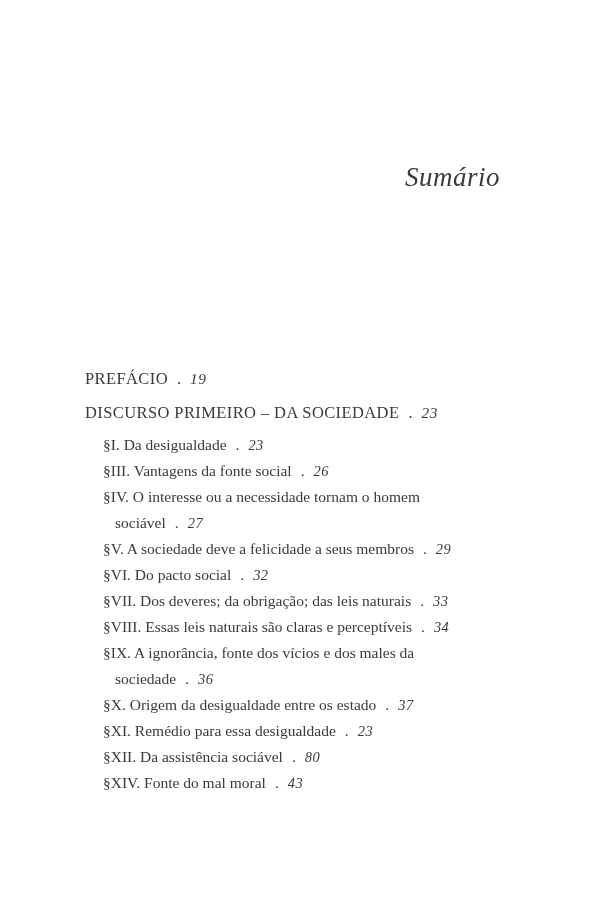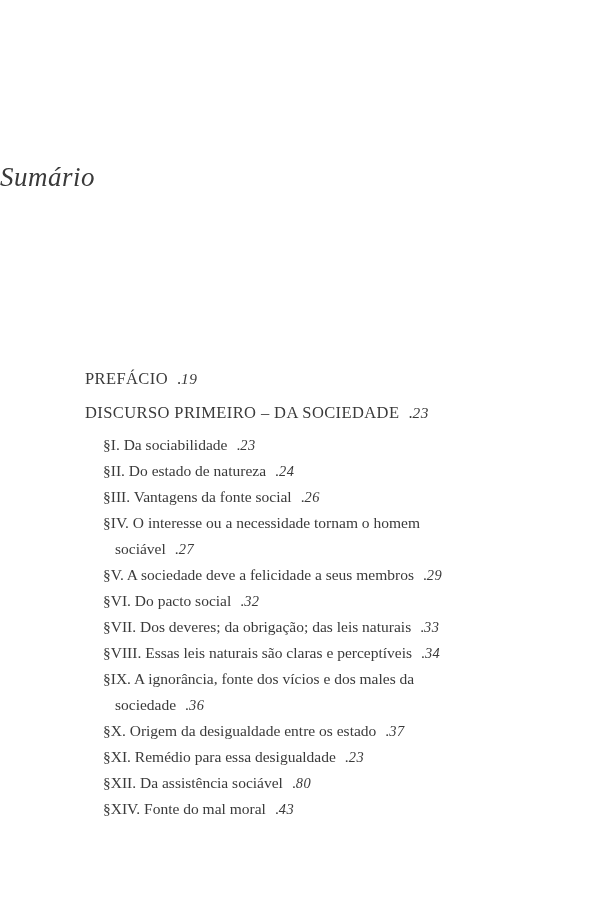--- a/index.html
+++ b/index.html
@@ -12,21 +12,21 @@
     position: relative;
     width: 600px; height: 920px;
     background: #ffffff;
     overflow: hidden;
     color: #3a3a3a;
   }
   .page-title {
     position: absolute;
     top: 162px; left: 0;
     width: 500px;
-    text-align: left;
+    text-align: right;
     font-style: italic;
     font-weight: 400;
     font-size: 27px;
     letter-spacing: 0.5px;
     color: #3a3a3a;
   }
   .toc {
     position: absolute;
     top: 366px;
     left: 85px;
@@ -47,41 +47,41 @@
   .row-1 { margin-bottom: 6px; font-family: Liberation Serif, serif; }
   .lvl1 {
     padding-left: 30px;
     text-indent: -12px;
   }
   .sep {
     margin-left: 9px;
     letter-spacing: 0;
   }
   .pagenum {
+    margin-left: 9px;
     font-style: italic;
     font-size: 0.93em;
     letter-spacing: 0.5px;
   }
 </style>
 </head>
 <body>
 
 <div class="page">
 
   <div class="page-title">Sumário</div>
 
   <div class="toc">
 
     <p class="row lvl0 row-0"><span class="lbl">PREFÁCIO</span><span class="sep">.</span><span class="pagenum">19</span></p>
 
     <p class="row lvl0 row-1"><span class="lbl">DISCURSO PRIMEIRO – DA SOCIEDADE</span><span class="sep">.</span><span class="pagenum">23</span></p>
 
-    <p class="row lvl1"><span class="lbl">§I. Da sociabilidade</span><span class="sep">.</span><span class="pagenum">23</span></p>
+    <p class="row lvl1"><span class="lbl">§I. Da desigualdade</span><span class="sep">.</span><span class="pagenum">23</span></p>
 
-    <p class="row lvl1"><span class="lbl">§II. Do estado de natureza</span><span class="sep">.</span><span class="pagenum">24</span></p>
 
     <p class="row lvl1"><span class="lbl">§III. Vantagens da fonte social</span><span class="sep">.</span><span class="pagenum">26</span></p>
 
     <p class="row lvl1"><span class="lbl">§IV. O interesse ou a necessidade tornam o homem
 sociável</span><span class="sep">.</span><span class="pagenum">27</span></p>
 
     <p class="row lvl1"><span class="lbl">§V. A sociedade deve a felicidade a seus membros</span><span class="sep">.</span><span class="pagenum">29</span></p>
 
     <p class="row lvl1"><span class="lbl">§VI. Do pacto social</span><span class="sep">.</span><span class="pagenum">32</span></p>
 

